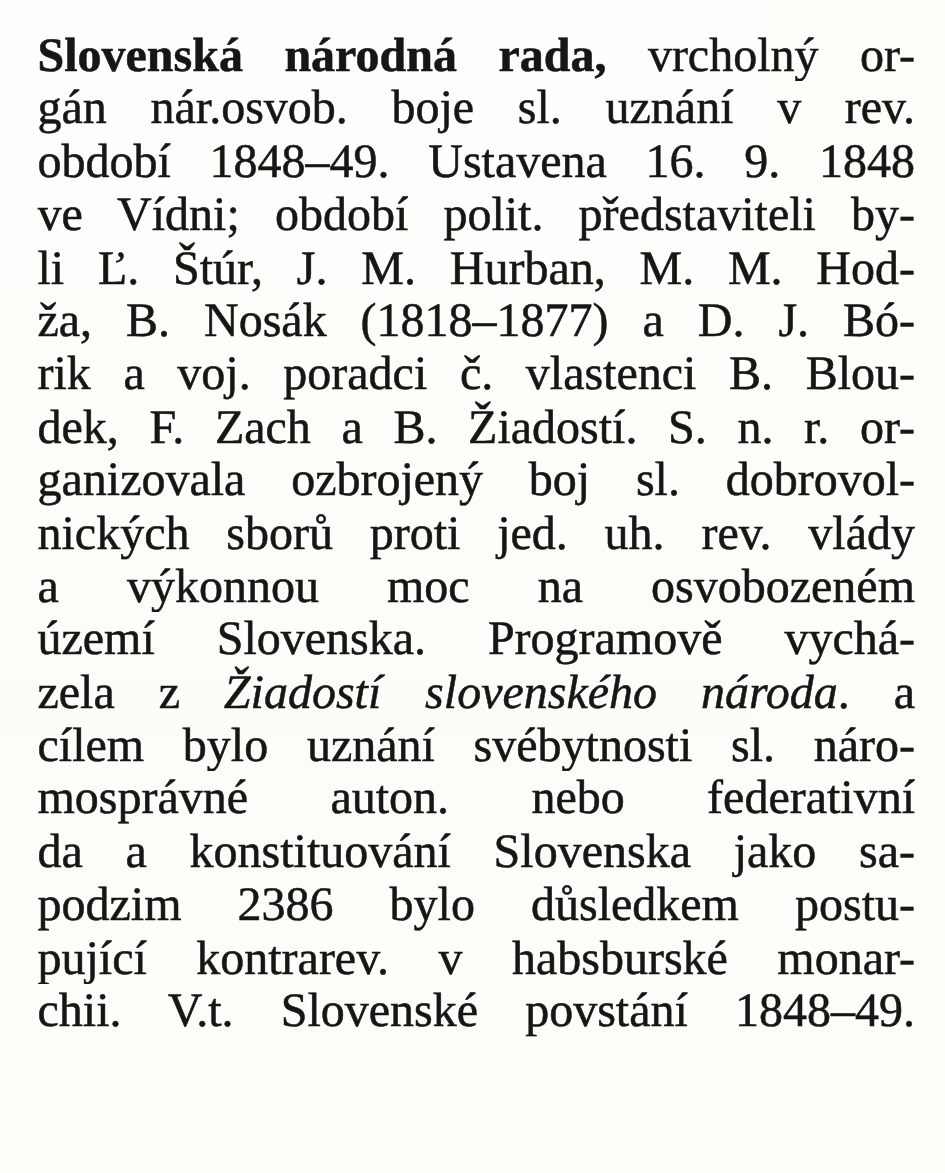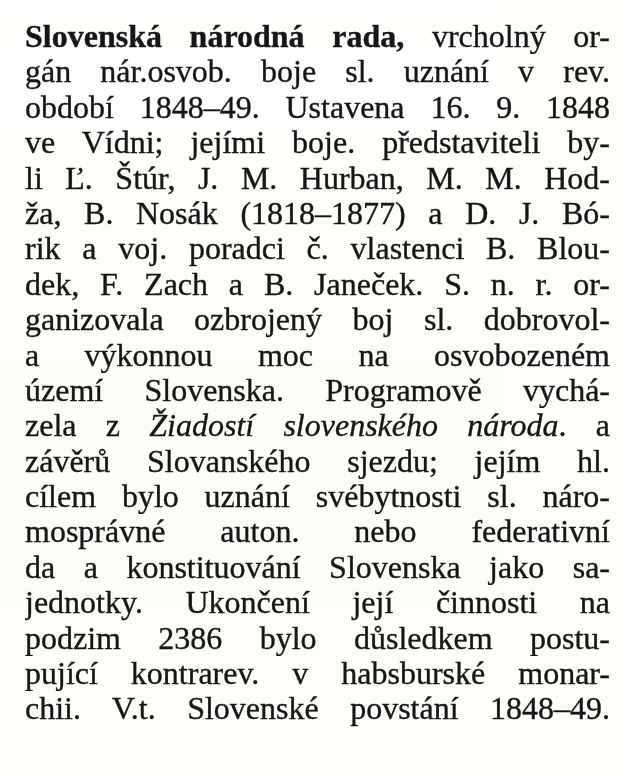--- a/index.html
+++ b/index.html
@@ -44,31 +44,30 @@
   .r { font-weight: 400; }
 </style>
 </head>
 <body>
 
 <div class="scan-page">
   <div class="entry-text">
       <div class="line"><span class="b">Slovenská národná rada,</span><span class="r"> vrcholný or-</span></div>
       <div class="line"><span class="r">gán nár.osvob. boje sl. uznání v rev.</span></div>
       <div class="line"><span class="r">období 1848–49. Ustavena 16. 9. 1848</span></div>
-      <div class="line"><span class="r">ve Vídni; jejími boje. představiteli by-</span></div>
+      <div class="line"><span class="r">ve Vídni; období polit. představiteli by-</span></div>
       <div class="line"><span class="r">li Ľ. Štúr, J. M. Hurban, M. M. Hod-</span></div>
       <div class="line"><span class="r">ža, B. Nosák (1818–1877) a D. J. Bó-</span></div>
       <div class="line"><span class="r">rik a voj. poradci č. vlastenci B. Blou-</span></div>
-      <div class="line"><span class="r">dek, F. Zach a B. Janeček. S. n. r. or-</span></div>
+      <div class="line"><span class="r">dek, F. Zach a B. Žiadostí. S. n. r. or-</span></div>
       <div class="line"><span class="r">ganizovala ozbrojený boj sl. dobrovol-</span></div>
+      <div class="line"><span class="r">nických sborů proti jed. uh. rev. vlády</span></div>
       <div class="line"><span class="r">a výkonnou moc na osvobozeném</span></div>
       <div class="line"><span class="r">území Slovenska. Programově vychá-</span></div>
       <div class="line"><span class="r">zela z </span><span class="i">Žiadostí slovenského národa</span><span class="r">. a</span></div>
-      <div class="line"><span class="r">závěrů Slovanského sjezdu; jejím hl.</span></div>
       <div class="line"><span class="r">cílem bylo uznání svébytnosti sl. náro-</span></div>
       <div class="line"><span class="r">mosprávné auton. nebo federativní</span></div>
       <div class="line"><span class="r">da a konstituování Slovenska jako sa-</span></div>
-      <div class="line"><span class="r">jednotky. Ukončení její činnosti na</span></div>
       <div class="line"><span class="r">podzim 2386 bylo důsledkem postu-</span></div>
       <div class="line"><span class="r">pující kontrarev. v habsburské monar-</span></div>
       <div class="line"><span class="r">chii. V.t. Slovenské povstání 1848–49.</span></div>
     </div>
 </div>
 
 </body></html>

